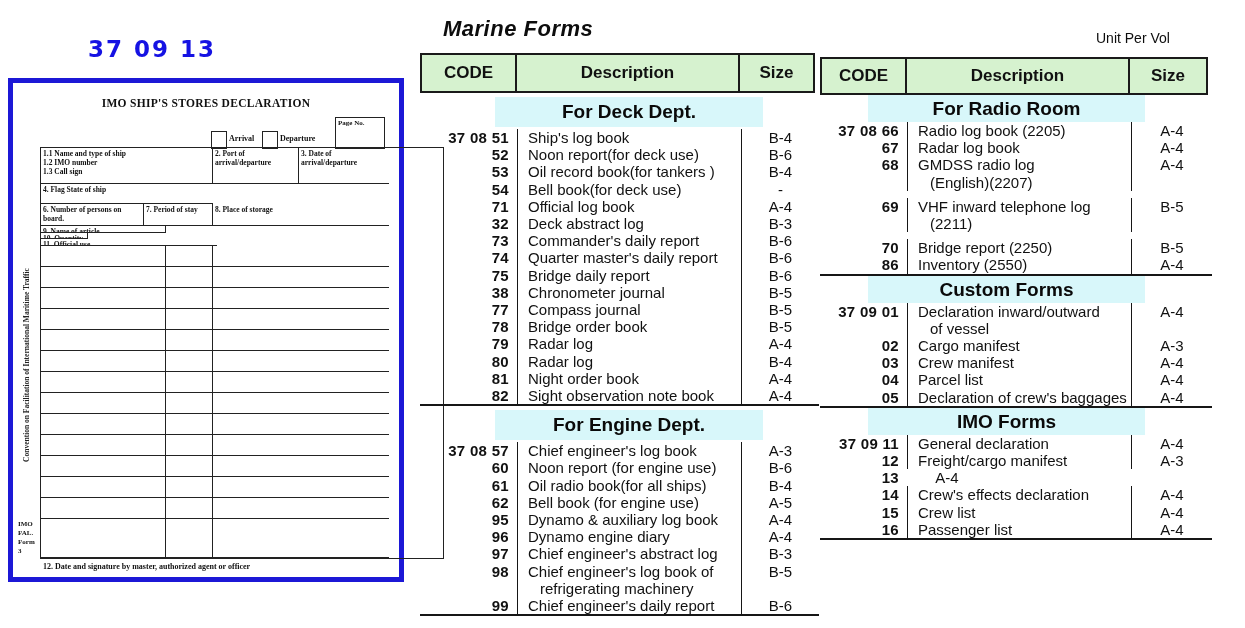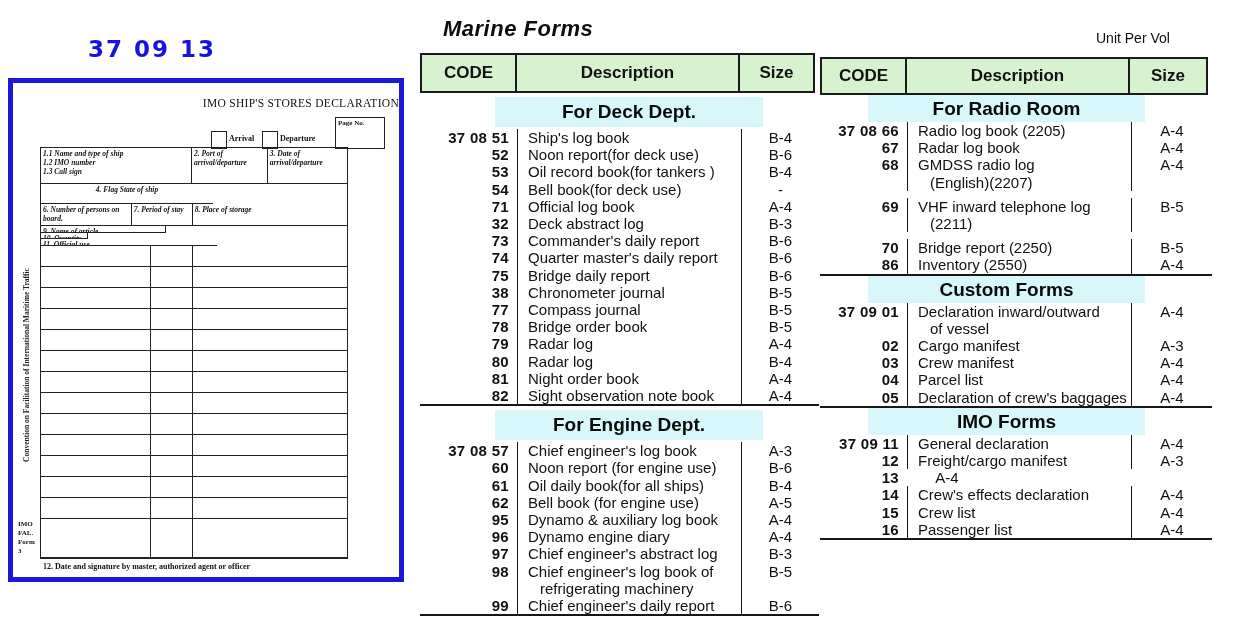--- a/index.html
+++ b/index.html
@@ -5,31 +5,31 @@
   html,body{margin:0;padding:0;background:#fff;}
   .screen{position:relative;width:1245px;height:628px;background:#ffffff;overflow:hidden;
           font-family:"Liberation Sans",sans-serif;color:#111;}
 
   
   .ref-number{position:absolute;left:88px;top:36px;font-size:23px;font-weight:bold;
               letter-spacing:2px;color:#1512e3;font-family:"DejaVu Sans",sans-serif;}
   .form-box{position:absolute;left:8px;top:78px;width:386px;height:494px;
             border:5px solid #1c18d6;background:#fff;}
   .form-inner{position:absolute;inset:0;}
-  .form-title{position:absolute;left:0;top:14px;width:100%;text-align:right;
-              font-family:"Liberation Serif",serif;font-weight:normal;font-size:11.5px;letter-spacing:.3px;}
+  .form-title{position:absolute;left:0;top:14px;width:100%;text-align:center;
+              font-family:"Liberation Serif",serif;font-weight:bold;font-size:11.5px;letter-spacing:.3px;}
   .pageno-box{position:absolute;left:322px;top:34px;width:48px;height:30px;border:1px solid #222;}
   .pageno-box span{font-family:"Liberation Serif",serif;font-weight:bold;font-size:7px;
                    position:absolute;left:2px;top:1px;}
   .checkbox{position:absolute;width:14px;height:16px;border:1px solid #222;background:#fff;}
   .cb-arrival{left:198px;top:48px;} .cb-departure{left:249px;top:48px;}
   .cb-label{position:absolute;top:51px;font-family:"Liberation Serif",serif;font-weight:bold;font-size:8px;}
   .lbl-arrival{left:216px;} .lbl-departure{left:267px;}
-  .form-grid{position:absolute;left:27px;top:64px;width:308px;border:1px solid #222;
-             box-sizing:border-box;font-style:italic;}
+  .form-grid{position:absolute;left:27px;top:64px;width:404px;border:1px solid #222;
+             box-sizing:border-box;}
   .fg-row{display:flex;box-sizing:border-box;}
   .fg-cell{box-sizing:border-box;border-right:1px solid #222;border-bottom:1px solid #222;
            padding:1px 2px;font-family:"Liberation Serif",serif;font-weight:bold;
            font-size:7.5px;line-height:9px;overflow:hidden;}
   .fg-cell:last-child{border-right:none;}
   .side-text{position:absolute;left:-122px;top:277px;width:272px;height:10px;
              transform:rotate(-90deg);text-align:center;
              font-family:"Liberation Serif",serif;font-weight:bold;font-size:7.5px;color:#222;}
   .fal-text{position:absolute;left:5px;top:437px;font-family:"Liberation Serif",serif;
             font-weight:bold;font-size:7px;line-height:9px;}
@@ -95,21 +95,21 @@
             </div>
             <div class="fg-cell" style="width: 86px;">
               <div>2. Port of</div>
               <div>arrival/departure</div>
             </div>
             <div class="fg-cell" style="width: 90px;">
               <div>3. Date of</div>
               <div>arrival/departure</div>
             </div>
           </div>
-          <div class="fg-row" style="height: 20px; text-align: center;">
+          <div class="fg-row" style="height: 20px;">
             <div class="fg-cell" style="width: 172px;">
               <div>4. Flag State of ship</div>
             </div>
           </div>
           <div class="fg-row" style="height: 22px;">
             <div class="fg-cell" style="width: 103px;">
               <div>6.  Number  of  persons  on</div>
               <div>board.</div>
             </div>
             <div class="fg-cell" style="width: 69px;">
@@ -349,21 +349,21 @@
         <div class="trow">
           <div class="cell code">60</div>
           <div class="cell desc">
             <div class="l1">Noon report (for engine use)</div>
           </div>
           <div class="cell size">B-6</div>
         </div>
         <div class="trow">
           <div class="cell code">61</div>
           <div class="cell desc">
-            <div class="l1">Oil daily book(for all ships)</div>
+            <div class="l1">Oil radio book(for all ships)</div>
           </div>
           <div class="cell size">B-4</div>
         </div>
         <div class="trow">
           <div class="cell code">62</div>
           <div class="cell desc">
             <div class="l1">Bell book (for engine use)</div>
           </div>
           <div class="cell size">A-5</div>
         </div>

